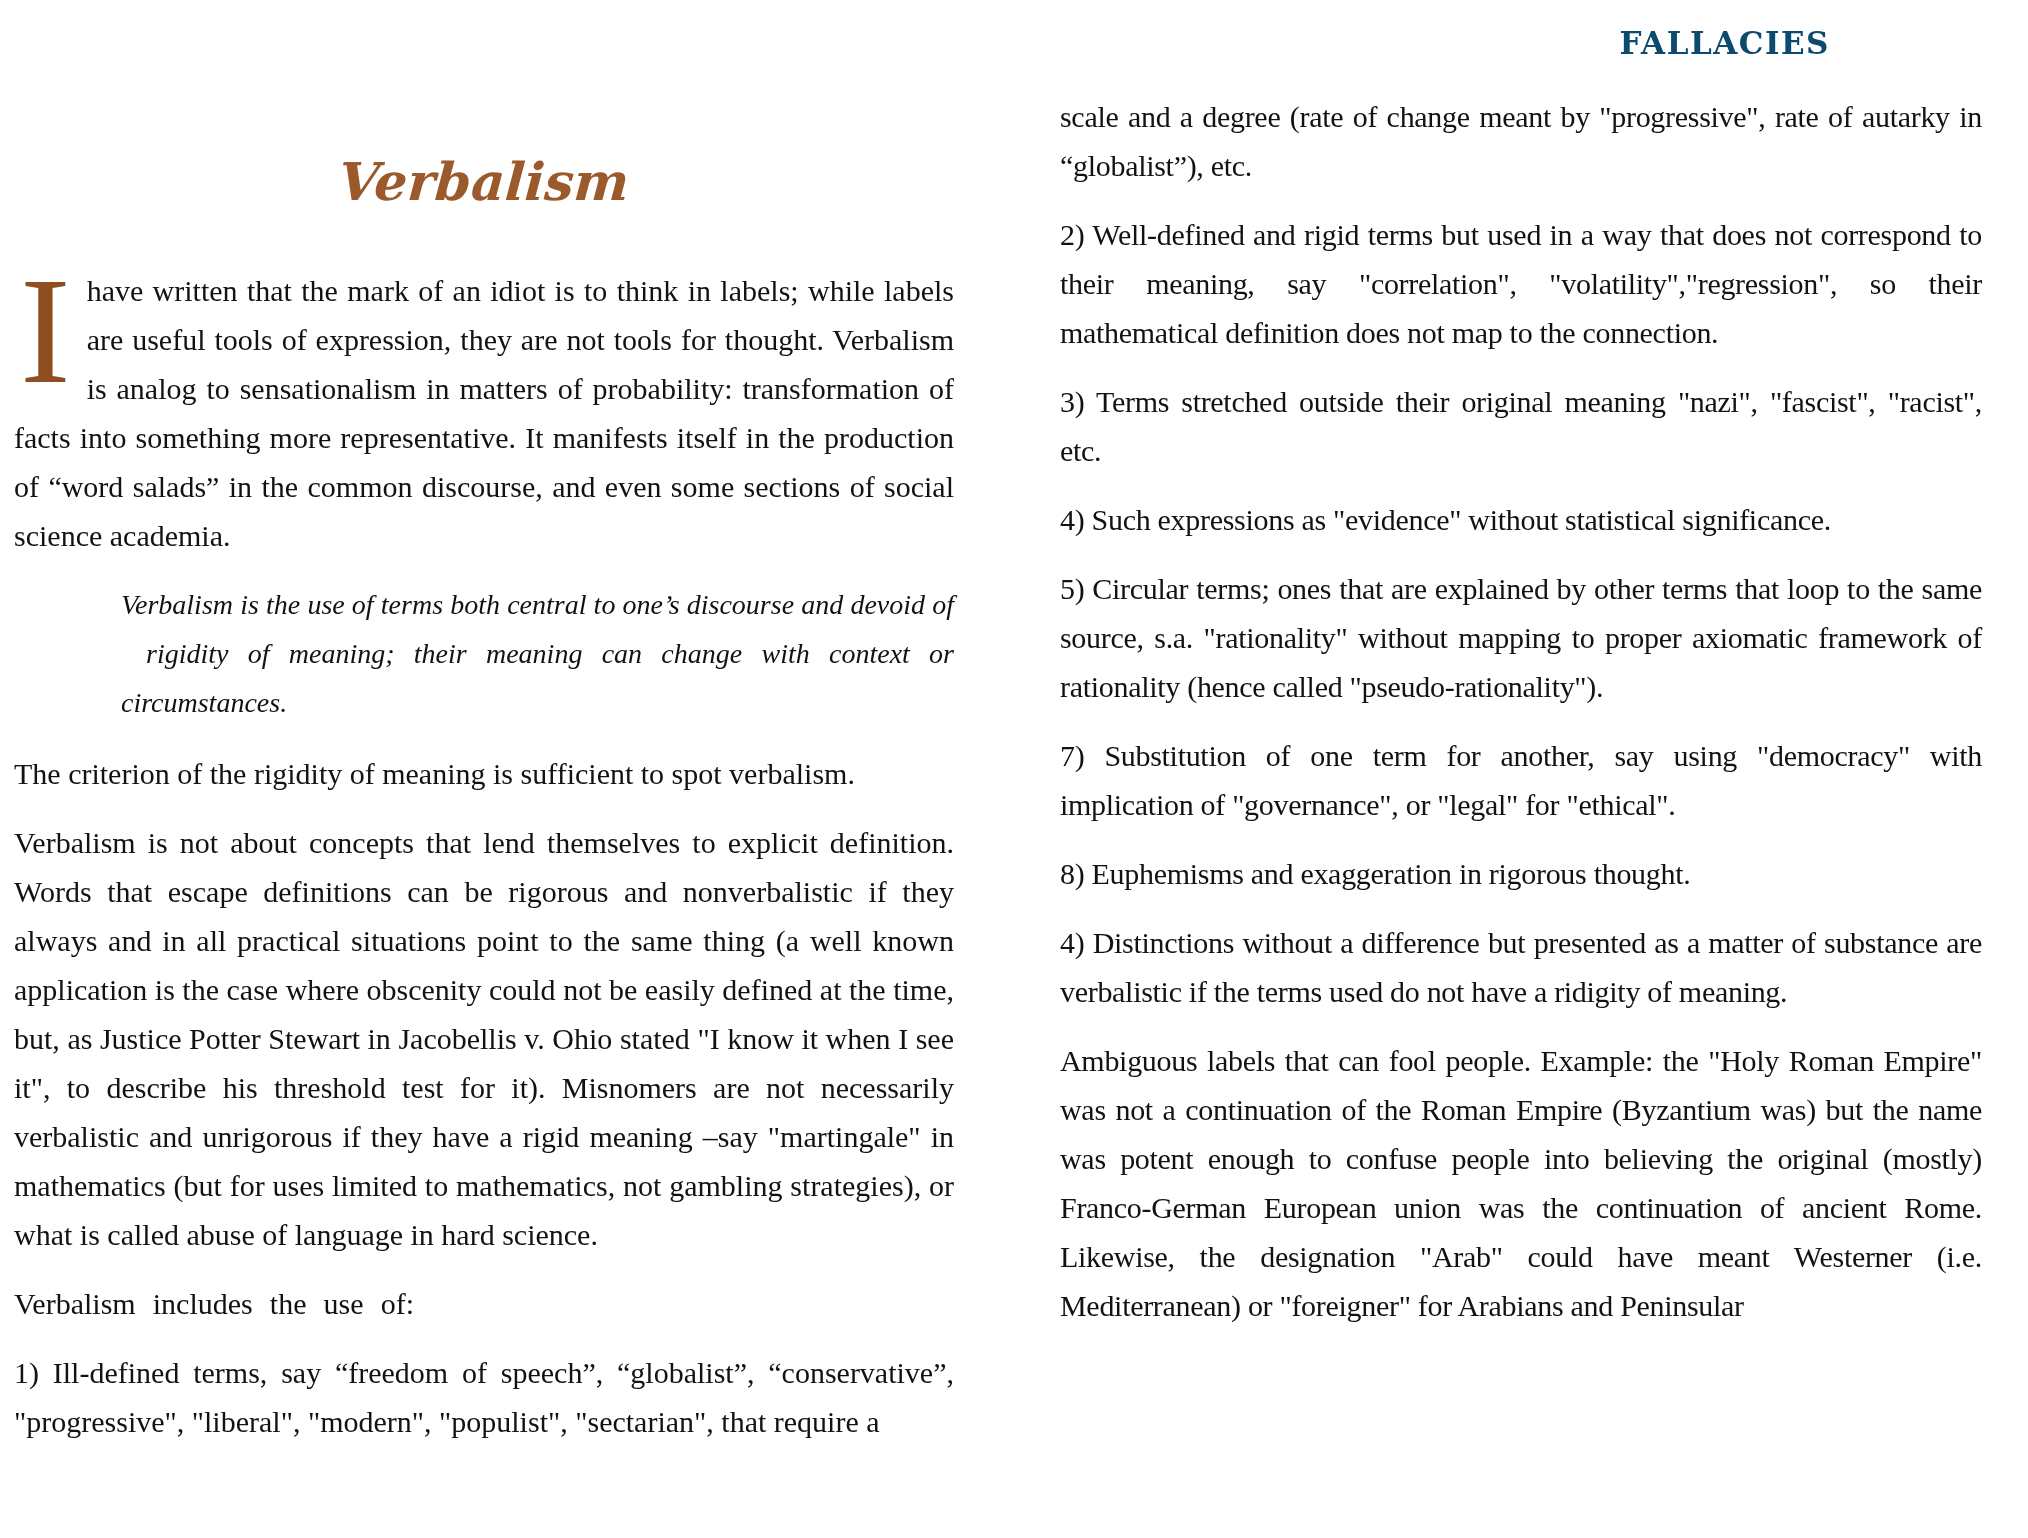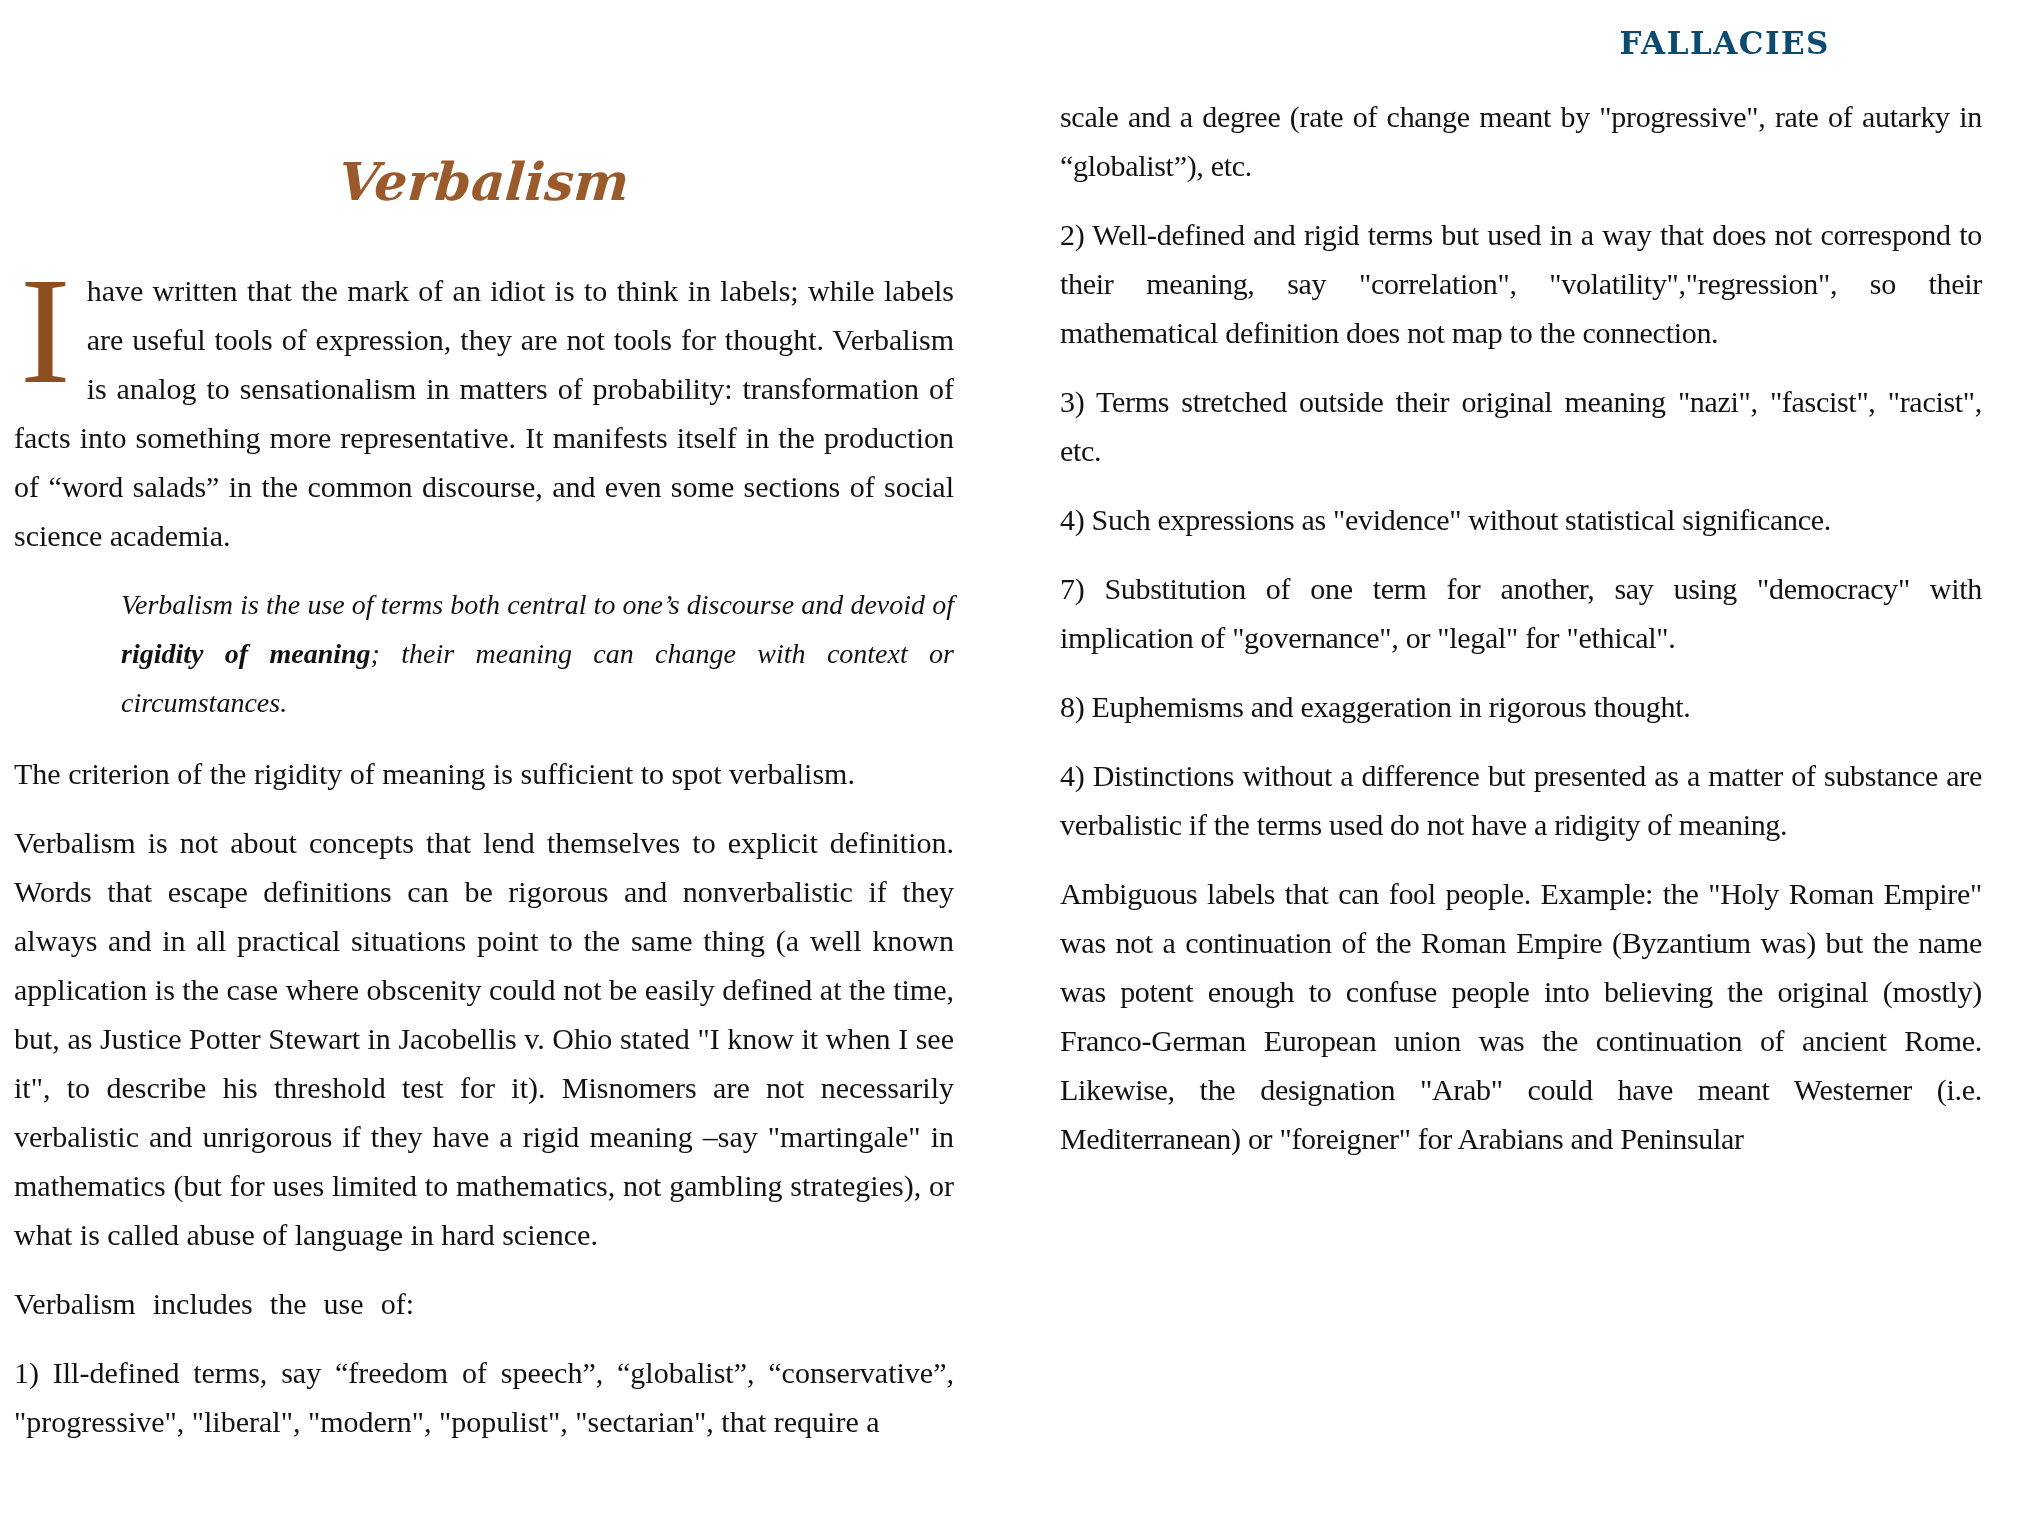--- a/index.html
+++ b/index.html
@@ -45,21 +45,21 @@
     padding:6px 16px 0 6px;
     font-weight:normal;
     font-family:"Liberation Serif",serif;
   }
   .blockquote{
     margin:6px 0 22px 107px !important;
     font-style:italic;
     font-size:28px;
     line-height:49px;
   }
-  .blockquote b{font-weight:bold;}
+  .blockquote b{font-weight:normal;margin-left:25px;}
   .includes-line{word-spacing:0.32em;}
   .running-header{
     margin:26px 0 32px 0;
     text-align:right;
     padding-right:152px;
     font-weight:bold;
     font-size:31px;
     line-height:34px;
     letter-spacing:1.5px;
     font-family:"DejaVu Serif",serif;
@@ -91,20 +91,21 @@
   </div>
 
   <div id="col-right" class="col">
     <div class="running-header" style="color: #0c4a6e;">FALLACIES</div>
 
     <p>scale and a degree (rate of change meant by "progressive", rate of autarky in “globalist”), etc.</p>
 
     <p>2) Well-defined and rigid terms but used in a way that does not correspond to their meaning, say "correlation", "volatility","regression", so their mathematical definition does not map to the connection.</p>
     <p>3) Terms stretched outside their original meaning "nazi", "fascist", "racist", etc.</p>
     <p>4) Such expressions as "evidence" without statistical significance.</p>
+    <p>5) Circular terms; ones that are explained by other terms that loop to the same source, s.a. "rationality" without mapping to proper axiomatic framework of rationality (hence called "pseudo-rationality").</p>
     <p>7) Substitution of one term for another, say using "democracy" with implication of "governance", or "legal" for "ethical".</p>
     <p>8) Euphemisms and exaggeration in rigorous thought.</p>
     <p>4) Distinctions without a difference but presented as a matter of substance are verbalistic if the terms used do not have a ridigity of meaning.</p>
 
     <p>Ambiguous labels that can fool people. Example: the "Holy Roman Empire" was not a continuation of the Roman Empire (Byzantium was) but the name was potent enough to confuse people into believing the original (mostly) Franco-German European union was the continuation of ancient Rome. Likewise, the designation "Arab" could have meant Westerner (i.e. Mediterranean) or "foreigner" for Arabians and Peninsular</p>
   </div>
 
 </div>
 
 </body></html>

